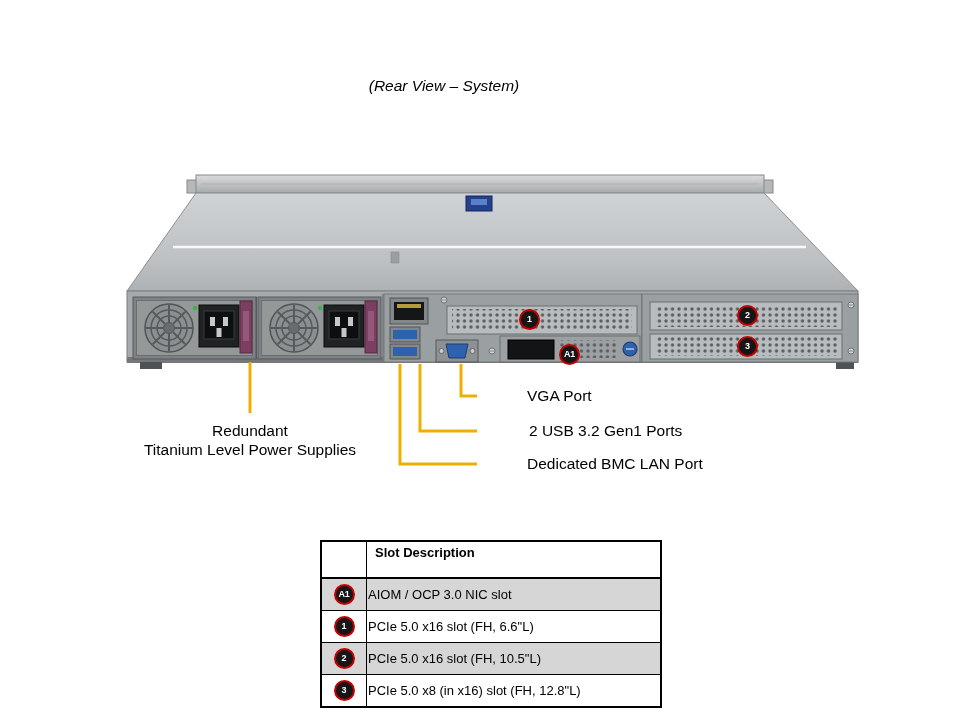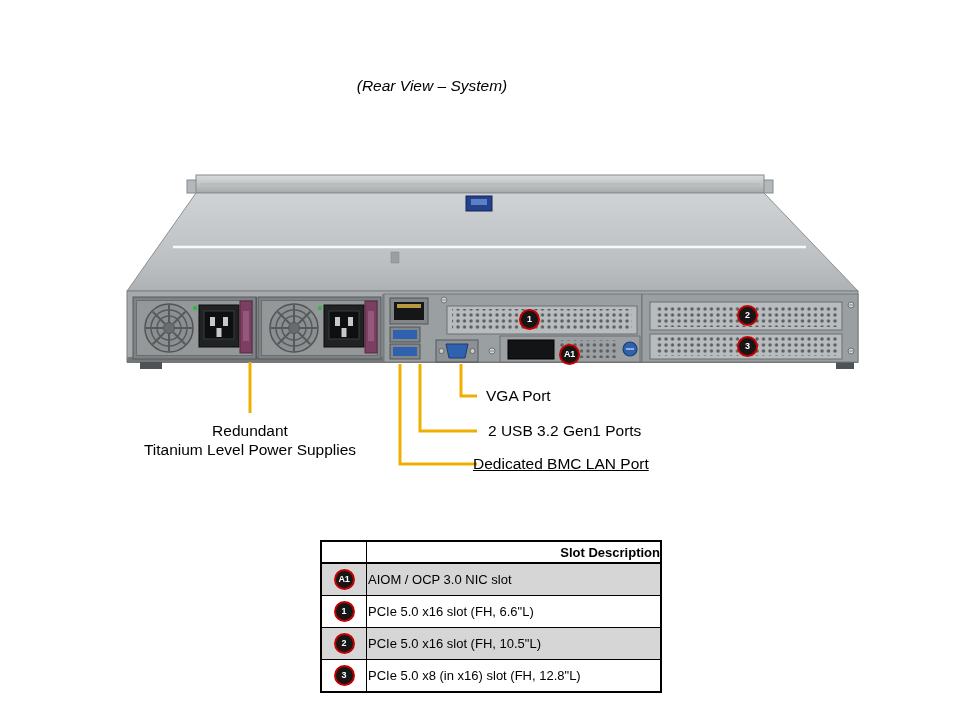--- a/index.html
+++ b/index.html
@@ -4,46 +4,46 @@
 <style>
   html, body { margin:0; padding:0; }
   body {
     width:960px; height:720px; position:relative; overflow:hidden;
     background:#ffffff;
     font-family:"Liberation Sans", sans-serif;
     color:#000;
   }
   .abs { position:absolute; }
   .figure-title {
-    left:0; top:77px; width:864px; text-align:center;
+    left:12px; top:77px; width:864px; text-align:center;
     font-style:italic; font-size:15.5px;
   }
   svg.canvas { position:absolute; left:0; top:0; }
-  .port-label { position:absolute; font-size:15.5px; line-height:18px; white-space:nowrap; }
+  .port-label { position:absolute; font-size:15.5px; line-height:18px; white-space:nowrap;margin-left:41px; }
   .lbl-vga { left:486px; top:387px; }
   .lbl-usb { left:488px; top:422px; }
-  .lbl-bmc { left:473px; top:455px;text-decoration:underline; }
+  .lbl-bmc { left:486px; top:455px; }
   .psu-label { position:absolute; left:100px; top:421px; width:300px; text-align:center;
     font-size:15.5px; line-height:19px; }
   .badge {
     width:17px; height:17px; border-radius:50%;
     background:#161616; border:2.5px solid #c40000;
     color:#fff; font-weight:bold; font-size:9px; line-height:1; letter-spacing:-0.2px;
     display:inline-flex; align-items:center; justify-content:center;
     box-sizing:content-box;
   }
   .callout { position:absolute; }
   .slot-table {
     position:absolute; left:320px; top:540px; width:342px;
     border-collapse:collapse; border:2px solid #000;
     font-size:13px; background:#fff;
   }
   .slot-table th, .slot-table td { border:1px solid #000; }
   .slot-table thead th {
-    height:20px; font-weight:bold; text-align:right; padding:0 0 0 8px;
+    height:20px; font-weight:bold; text-align:left; padding:0 0 15px 8px;
     border-bottom:2px solid #000; background:#fff;
   }
   .slot-table td { height:29px; }
   .slot-table td.badge-cell { width:42px; text-align:center; vertical-align:middle; }
   .slot-table td.desc { }
   .slot-table tr.alt { background:#d6d6d6; }
 </style>
 </head>
 <body>
 

